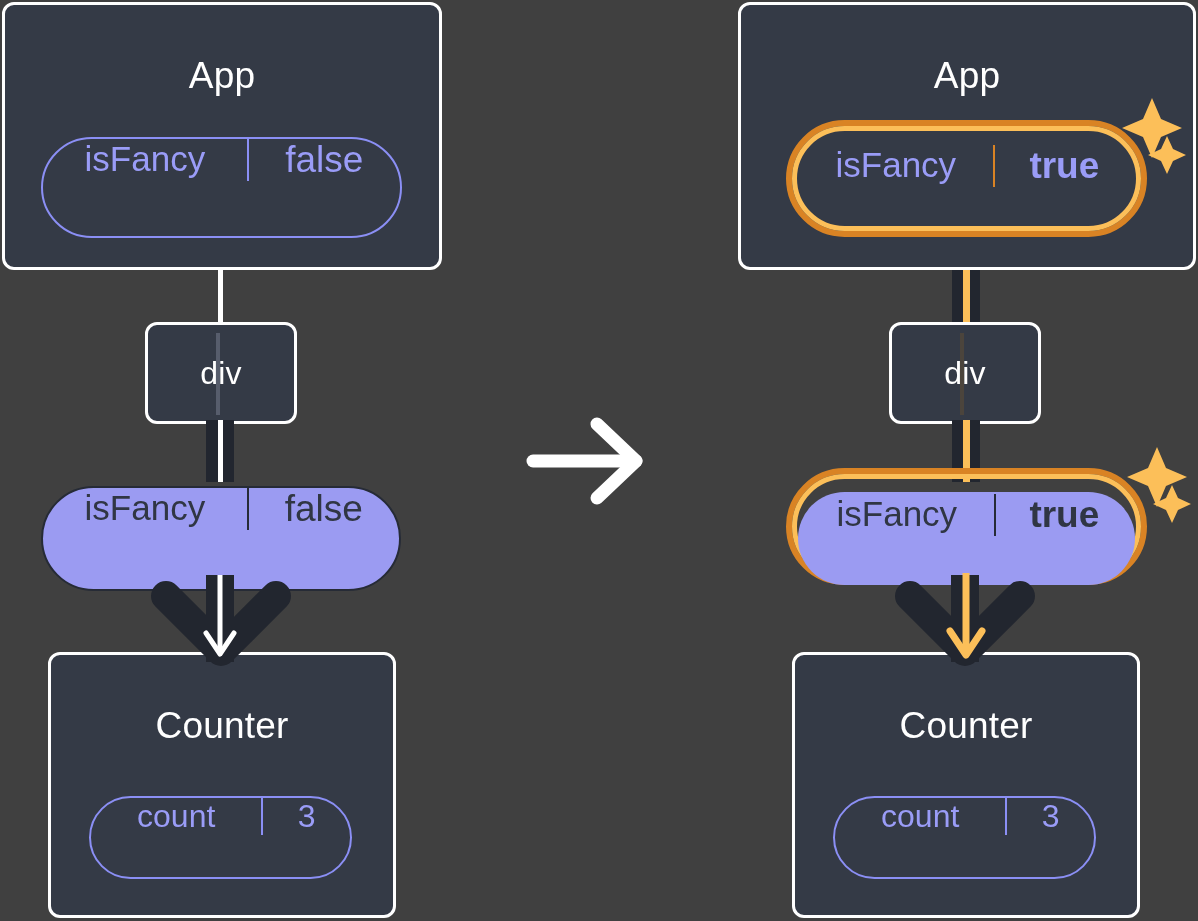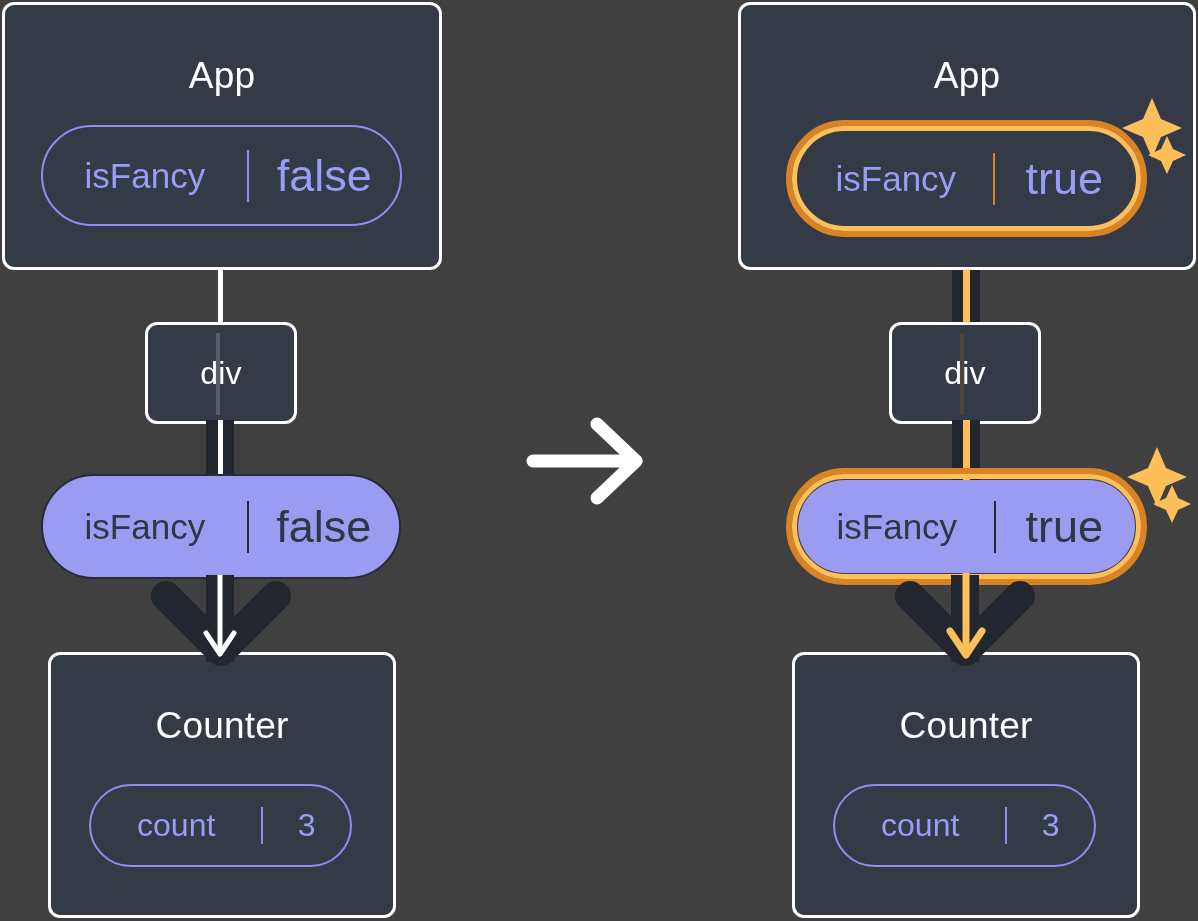--- a/index.html
+++ b/index.html
@@ -41,23 +41,24 @@
   .panel-title.small {
     font-size: 32px;
     font-weight: 400;
   }
 
   
   .pill {
     position: absolute;
     box-sizing: border-box;
     display: flex;
-    align-items: center;
+    align-items: flex-start;
     border-radius: 999px;
     overflow: hidden;
+    margin-top: 12px;
   }
   .pill-key, .pill-val {
     display: flex;
     align-items: center;
     justify-content: center;
     white-space: nowrap;
     box-sizing: border-box;
   }
 
   
@@ -72,22 +73,22 @@
   
   .pill.solid {
     background: #9b9bf2;
     border: 2px solid #262b36;
   }
   .pill.solid .pill-key,
   .pill.solid .pill-val { color: #303644; }
   .pill.solid .pill-val { border-left: 2px solid #262b36; }
 
   .pill-key { font-size: 35px; }
-  .pill-val { font-size: 45px; }
-  .pill.bold-val .pill-val { font-weight: 400; }
+  .pill-val { font-size: 37px; }
+  .pill.bold-val .pill-val { font-weight: 700; }
 
   
   .ring {
     position: absolute;
     box-sizing: border-box;
     border-radius: 999px;
     border: 6px solid #d98324;
     pointer-events: none;
   }
   .ring-inner {

